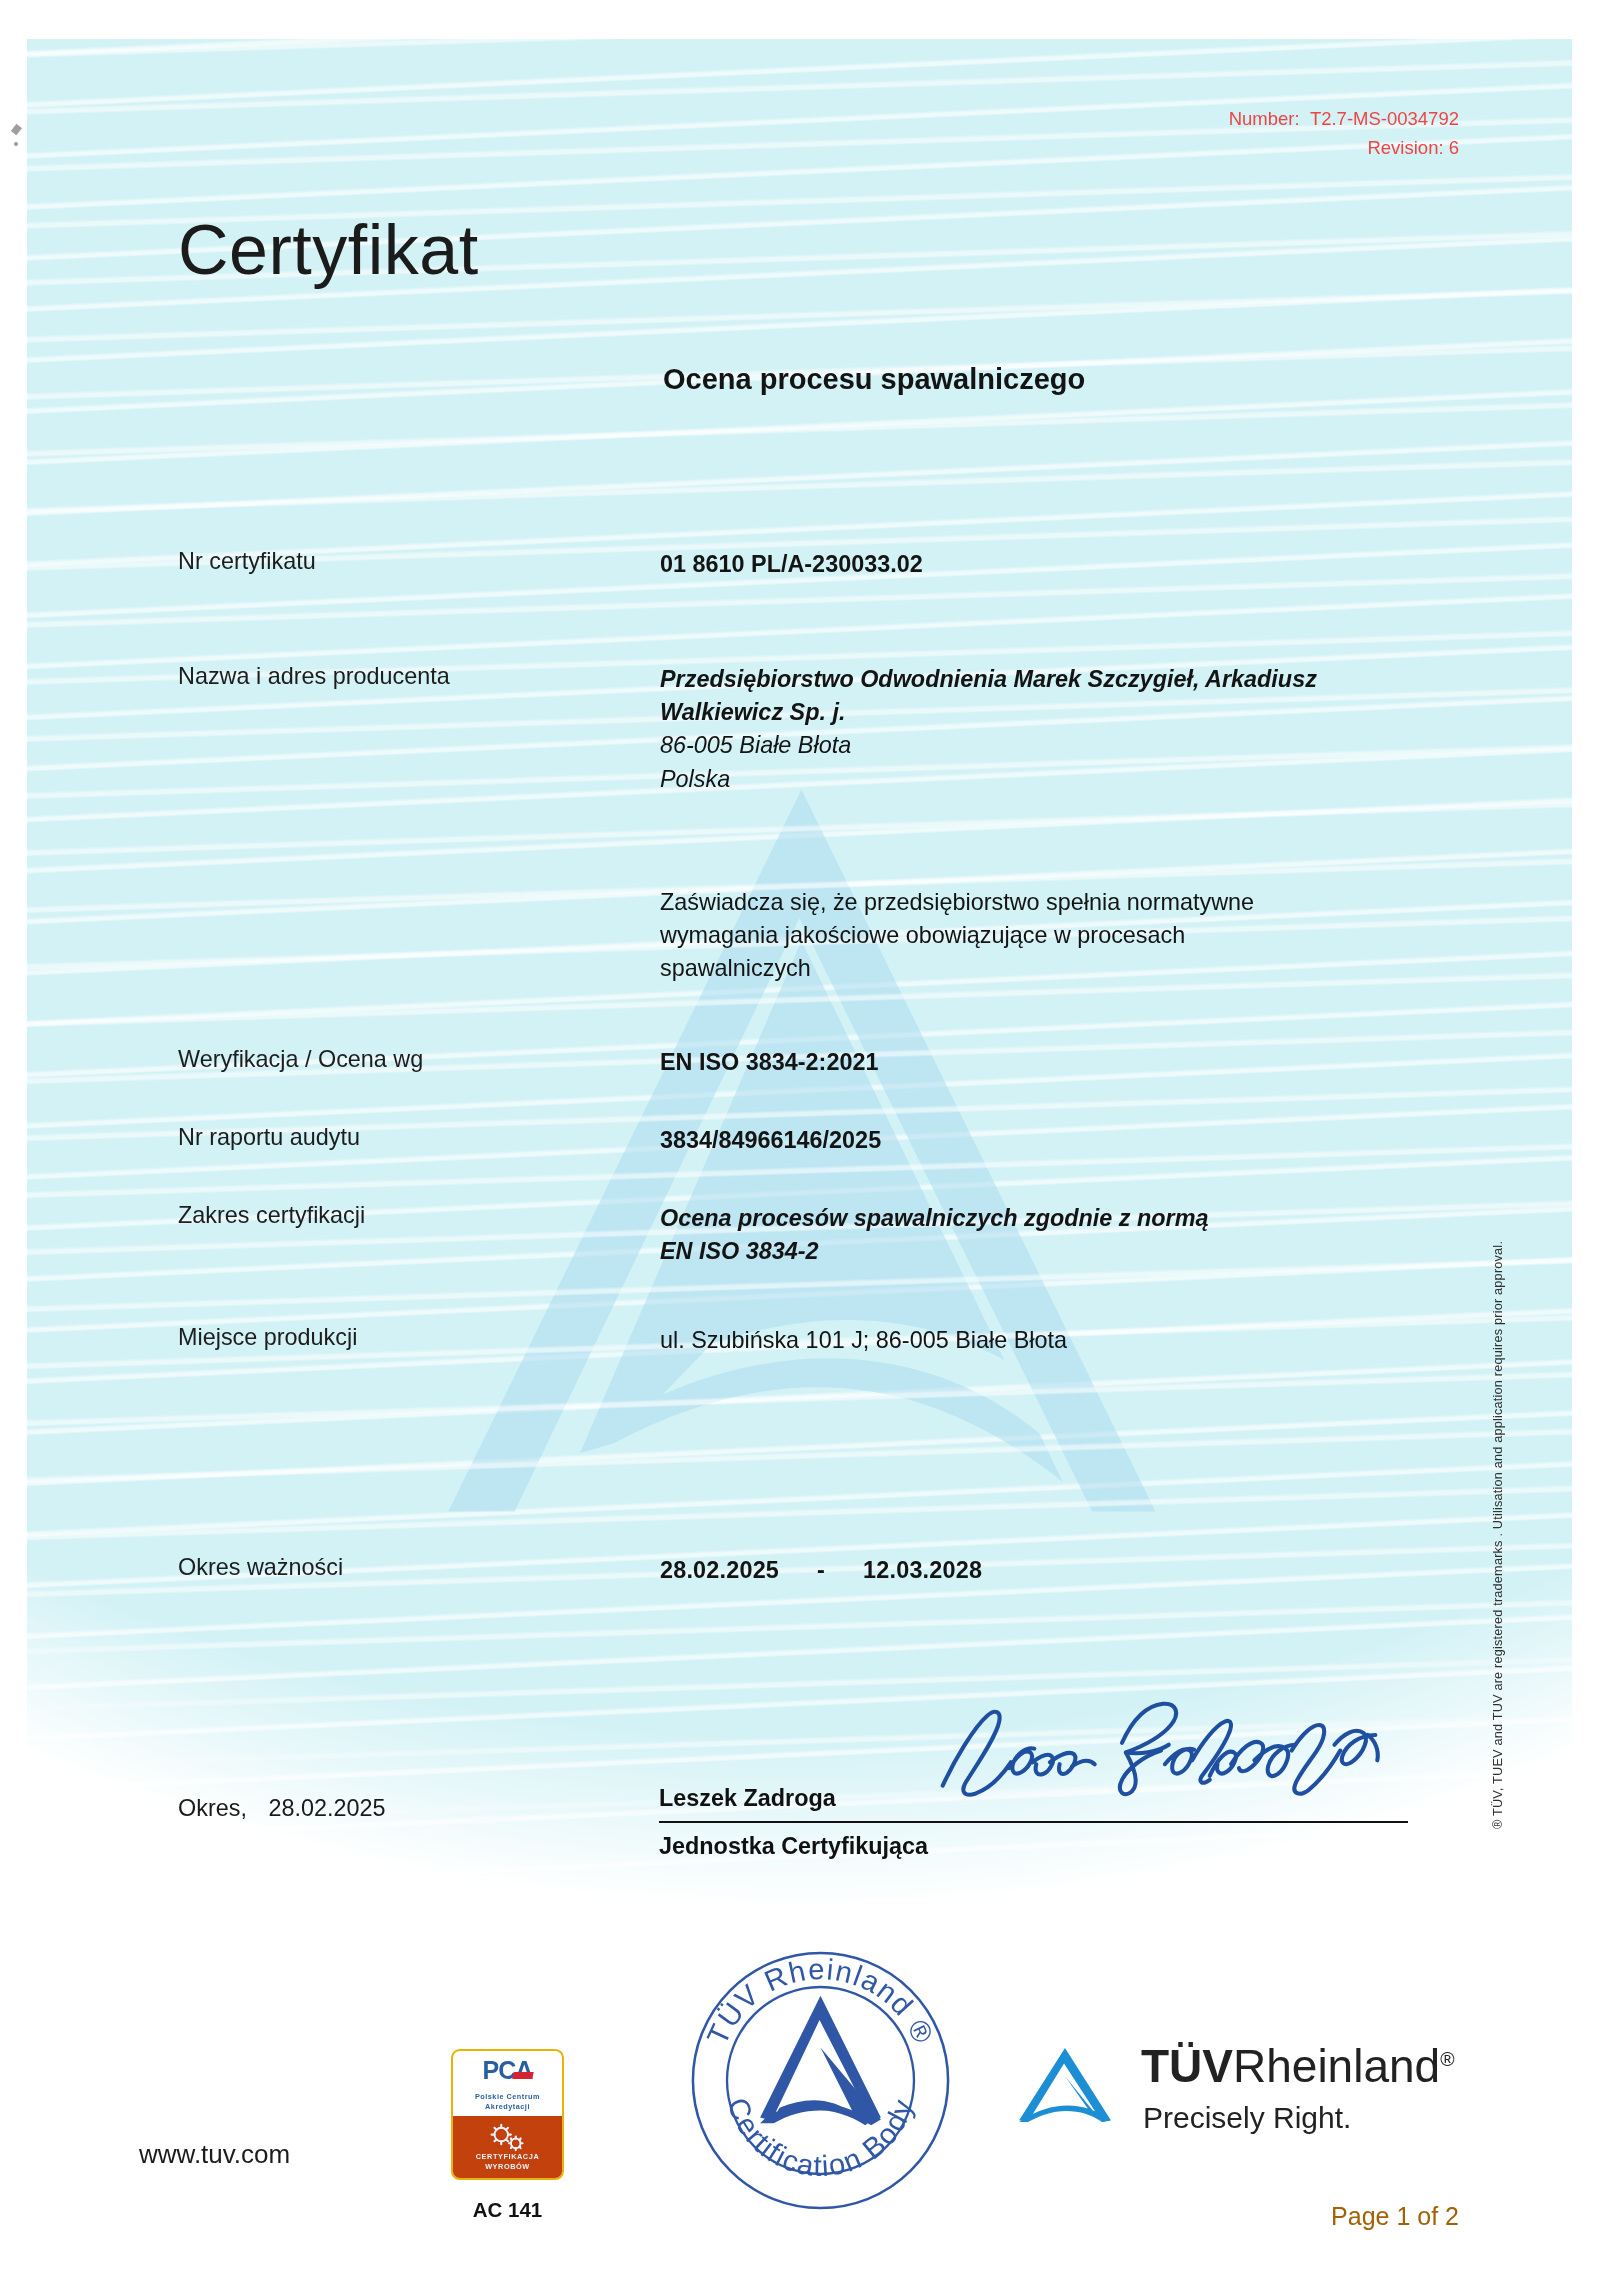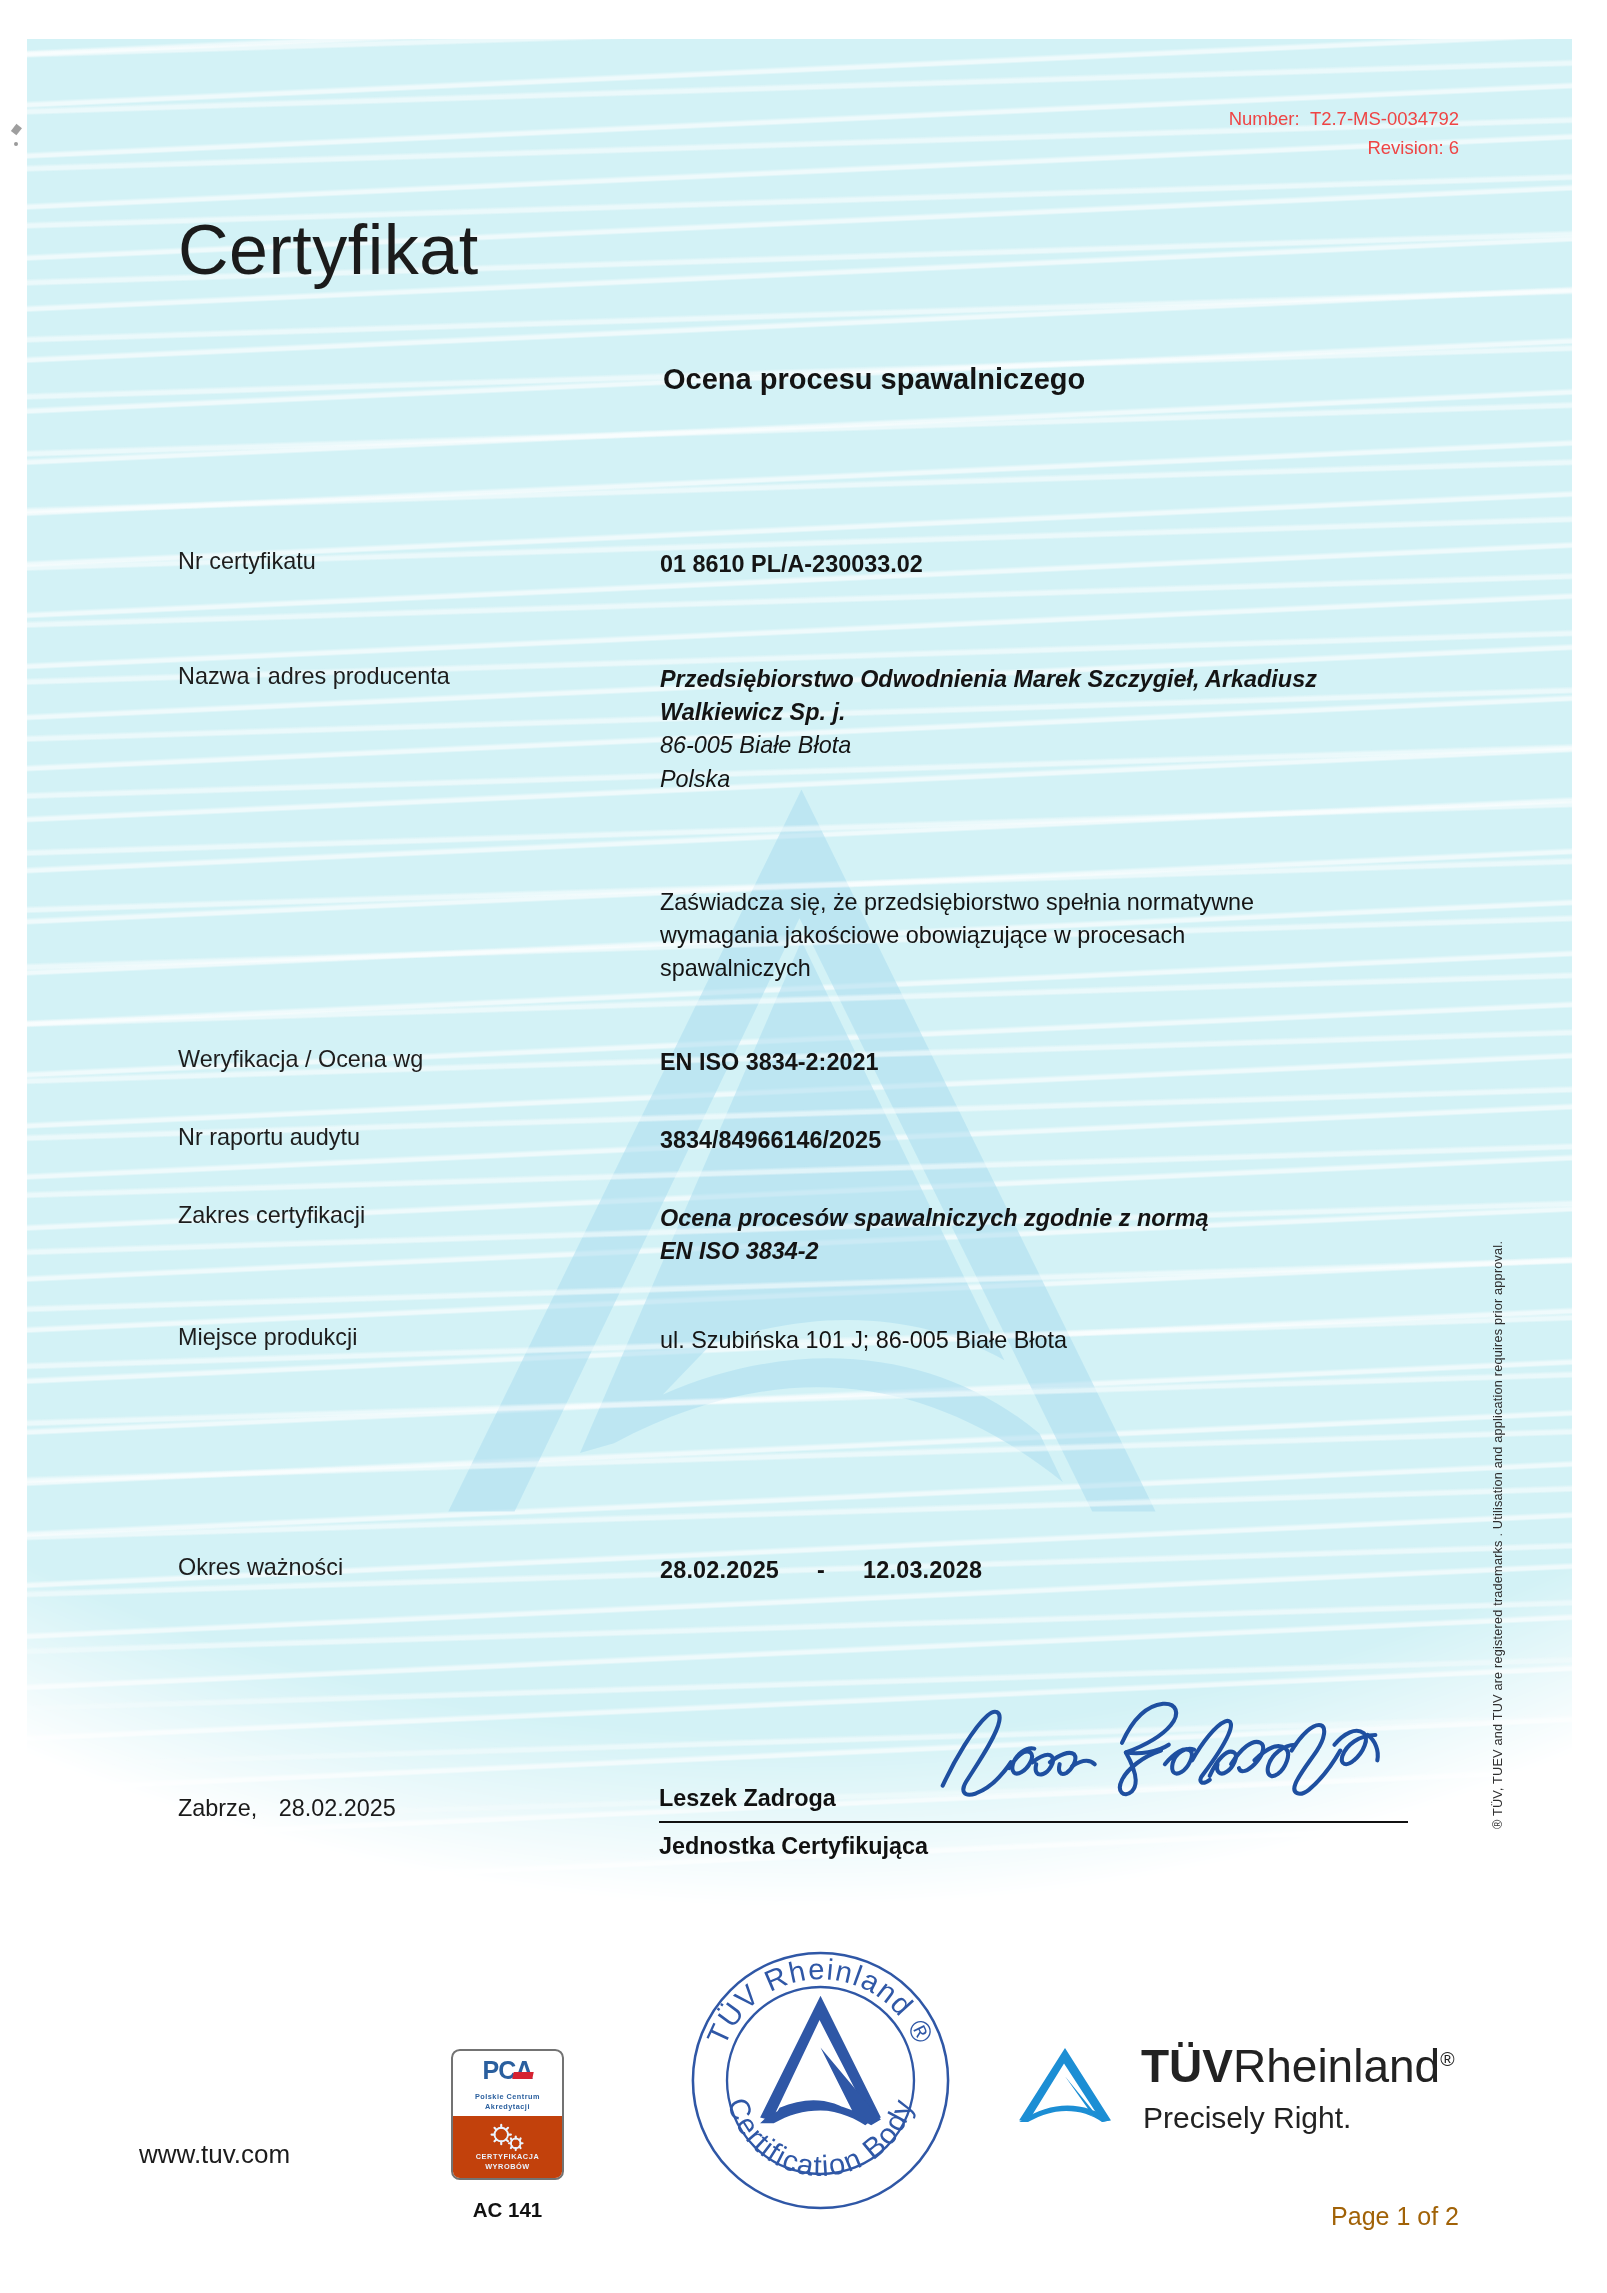--- a/index.html
+++ b/index.html
@@ -137,21 +137,21 @@
   }
   .page-no {
     position: absolute; right: 148px; top: 2202px;
     font-size: 25px; color: #a16207;
   }
 
   
   #pca-mark { position: absolute; left: 444px; top: 2049px; width: 127px; }
   .pca-box {
     width: 109px; margin: 0 auto;
-    border: 2px solid #737373; border-radius: 8.8px;
+    border: 2px solid #eab308; border-radius: 8.8px;
     overflow: hidden; background: #fff;
   }
   .pca-top { padding: 6.8px 3.9px 4.9px; text-align: center; }
   .pca-word {
     font-size: 25px; font-weight: 700; color: #2a5f9e;
     letter-spacing: -1px; line-height: 1; position: relative; display: inline-block;
   }
   .pca-word .redbar {
     position: absolute; right: 0px; bottom: 3.9px;
     width: 19.5px; height: 6.8px; background: #d62231;
@@ -280,21 +280,21 @@
     <div class="lbl">Miejsce produkcji</div>
     <div class="val">ul. Szubińska 101 J; 86-005 Białe Błota</div>
   </div>
 
   <div class="row validity" style="top:1554px;">
     <div class="lbl">Okres ważności</div>
     <div class="val b"><span>28.02.2025</span><span class="dash">-</span><span>12.03.2028</span></div>
   </div>
 
   <div class="sign-place">
-    <span class="city">Zabrze,</span><span>28.02.2025</span>
+    <span class="city">Okres,</span><span>28.02.2025</span>
   </div>
 
   <div id="signature-scribble">
     <svg viewBox="0 0 470 125" xmlns="http://www.w3.org/2000/svg">
       <g fill="none" stroke="#1e4fa0" stroke-width="4.2" stroke-linecap="round" stroke-linejoin="round">
         <path d="M12 96 C24 70 44 36 58 24 C66 17 72 20 70 30 C67 46 46 76 36 92 C30 102 34 108 46 104 C62 98 74 84 82 72"></path>
         <path d="M80 78 C88 66 96 58 102 62 C107 66 100 78 93 82 C86 86 82 82 84 74 C87 64 98 56 106 58"></path>
         <path d="M104 72 C112 66 120 62 124 66 C128 71 121 82 115 84 C109 86 106 82 108 74"></path>
         <path d="M122 72 C132 64 142 60 147 64 C151 69 144 80 139 83 C133 86 130 82 132 74"></path>
         <path d="M145 76 C154 70 162 68 168 74"></path>

